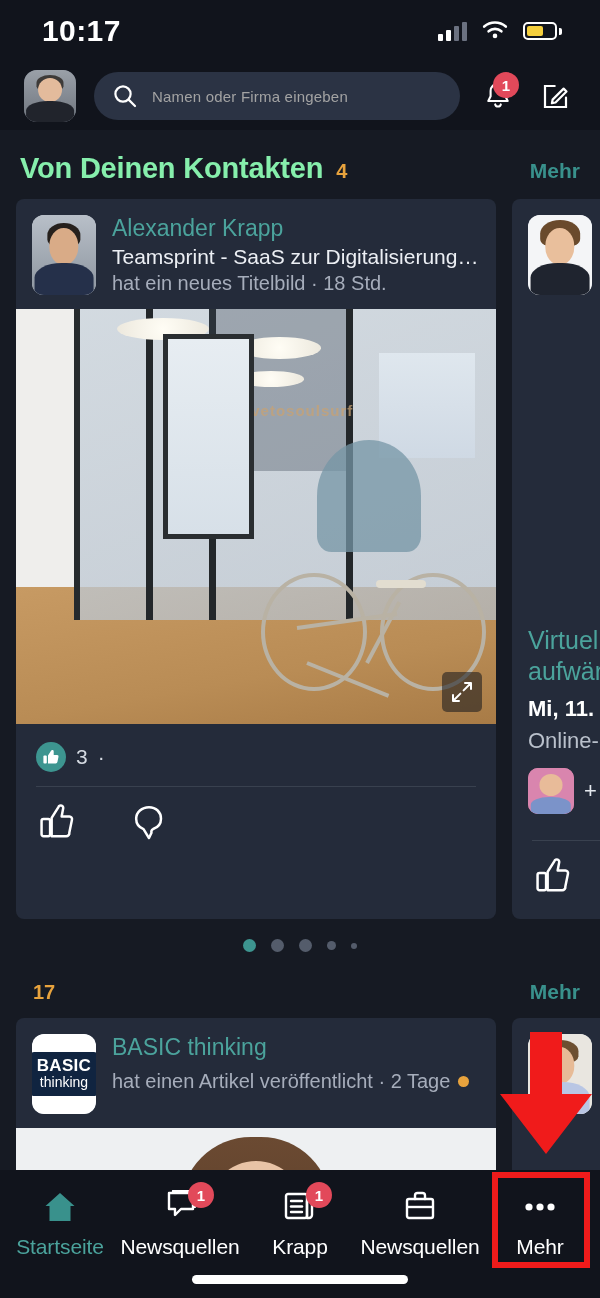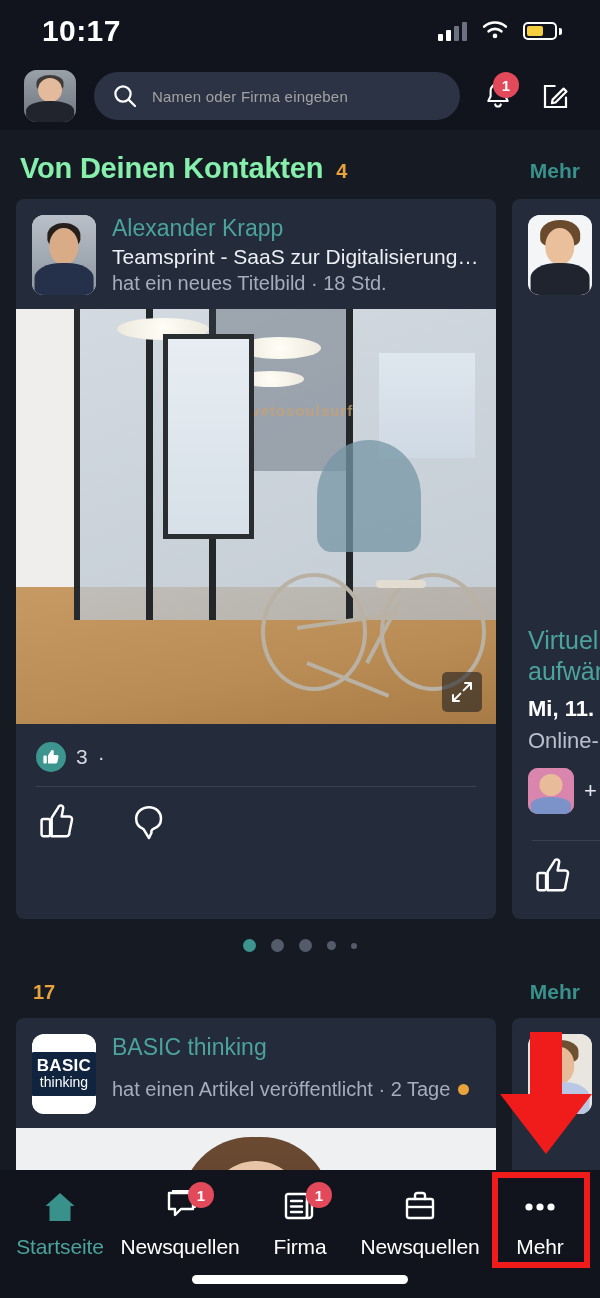--- a/index.html
+++ b/index.html
@@ -393,21 +393,21 @@
           <div class="card-avatar">
             <div class="basic-logo">
               <span class="bb">
                 <span>BASIC</span>
                 <span class="t2">thinking</span>
               </span>
             </div>
           </div>
           <div class="card-meta">
             <span class="card-author">BASIC thinking</span>
-            <span class="card-sub2" style="margin-top:14px">
+            <span class="card-sub2" style="margin-top:6px">
               <span>hat einen Artikel veröffentlicht · 2 Tage</span>
               <span class="new-dot"></span>
             </span>
           </div>
         </div>
         <div class="news-photo">
           <div class="portrait">
             <div class="bg"></div>
             <div class="hair"></div>
             <div class="face"></div>
@@ -464,21 +464,21 @@
         <span class="tab-ico">
           <svg width="36" height="34" viewBox="0 0 36 34">
             <rect x="4" y="4" width="21" height="24" rx="2" stroke="#fff" stroke-width="2.4" fill="none"></rect>
             <path d="M25 11h5v14a3 3 0 01-3 3h-2z" stroke="#fff" stroke-width="2.4" fill="none" stroke-linejoin="round"></path>
             <line x1="9" y1="11" x2="20" y2="11" stroke="#fff" stroke-width="2.4" stroke-linecap="round"></line>
             <line x1="9" y1="16.5" x2="20" y2="16.5" stroke="#fff" stroke-width="2.4" stroke-linecap="round"></line>
             <line x1="9" y1="22" x2="20" y2="22" stroke="#fff" stroke-width="2.4" stroke-linecap="round"></line>
           </svg>
           <span class="badge tab-badge">1</span>
         </span>
-        <span class="tab-label">Firma</span>
+        <span class="tab-label">Krapp</span>
       </div>
 
       <div class="tab">
         <span class="tab-ico">
           <svg width="36" height="34" viewBox="0 0 36 34">
             <path d="M13 9V5.5A2.5 2.5 0 0115.5 3h5A2.5 2.5 0 0123 5.5V9" stroke="#fff" stroke-width="2.4" fill="none" stroke-linecap="round"></path>
             <rect x="5" y="9" width="26" height="19" rx="2" stroke="#fff" stroke-width="2.4" fill="none"></rect>
             <line x1="5" y1="17" x2="31" y2="17" stroke="#fff" stroke-width="2.4"></line>
           </svg>
         </span>

